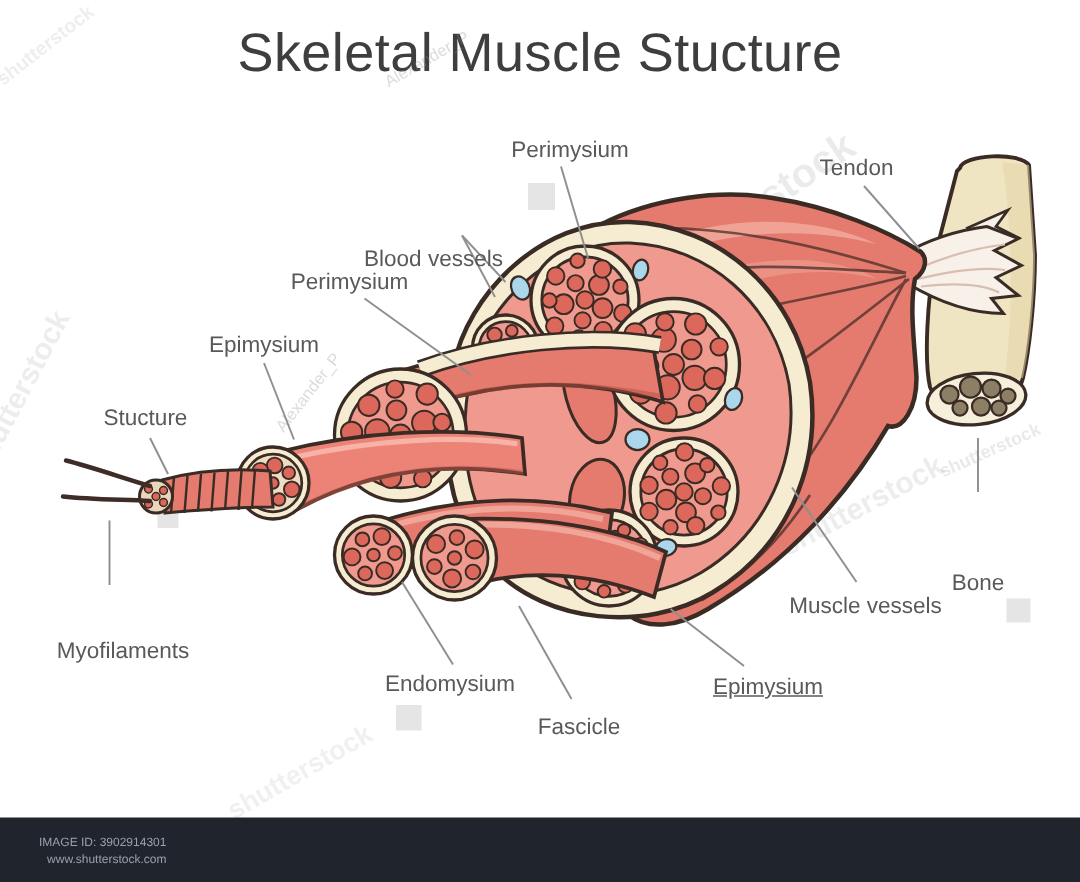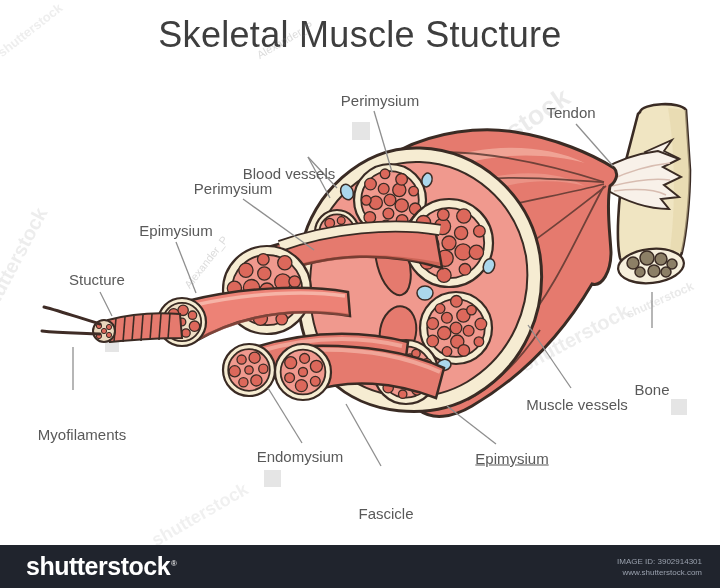--- a/index.html
+++ b/index.html
@@ -309,25 +309,24 @@
   </svg>
 
   <div class="lbl" style="left:380px;top:100px;">Perimysium</div>
   <div class="lbl" style="left:289px;top:139px;margin-top:34px;">Blood vessels</div>
   <div class="lbl" style="left:571px;top:112px;">Tendon</div>
   <div class="lbl" style="left:233px;top:188px;">Perimysium</div>
   <div class="lbl" style="left:176px;top:230px;">Epimysium</div>
   <div class="lbl" style="left:97px;top:279px;">Stucture</div>
   <div class="lbl" style="left:82px;top:405px;margin-top:29px;">Myofilaments</div>
   <div class="lbl" style="left:300px;top:456px;">Endomysium</div>
-  <div class="lbl" style="left:386px;top:513px;">Fascicle</div>
+  <div class="lbl" style="left:386px;top:485px;">Fascicle</div>
   <div class="lbl" style="left:512px;top:458px;text-decoration:underline;">Epimysium</div>
   <div class="lbl" style="left:577px;top:404px;">Muscle vessels</div>
   <div class="lbl" style="left:652px;top:341px;margin-top:48px;">Bone</div>
 
   <div id="footer">
-    <div id="logo"><span>shutterstock</span><sup>®</sup></div>
     <div id="footer-right">
       <div>IMAGE ID: 3902914301</div>
       <div>www.shutterstock.com</div>
     </div>
   </div>
 </div>
 
 </body></html>

